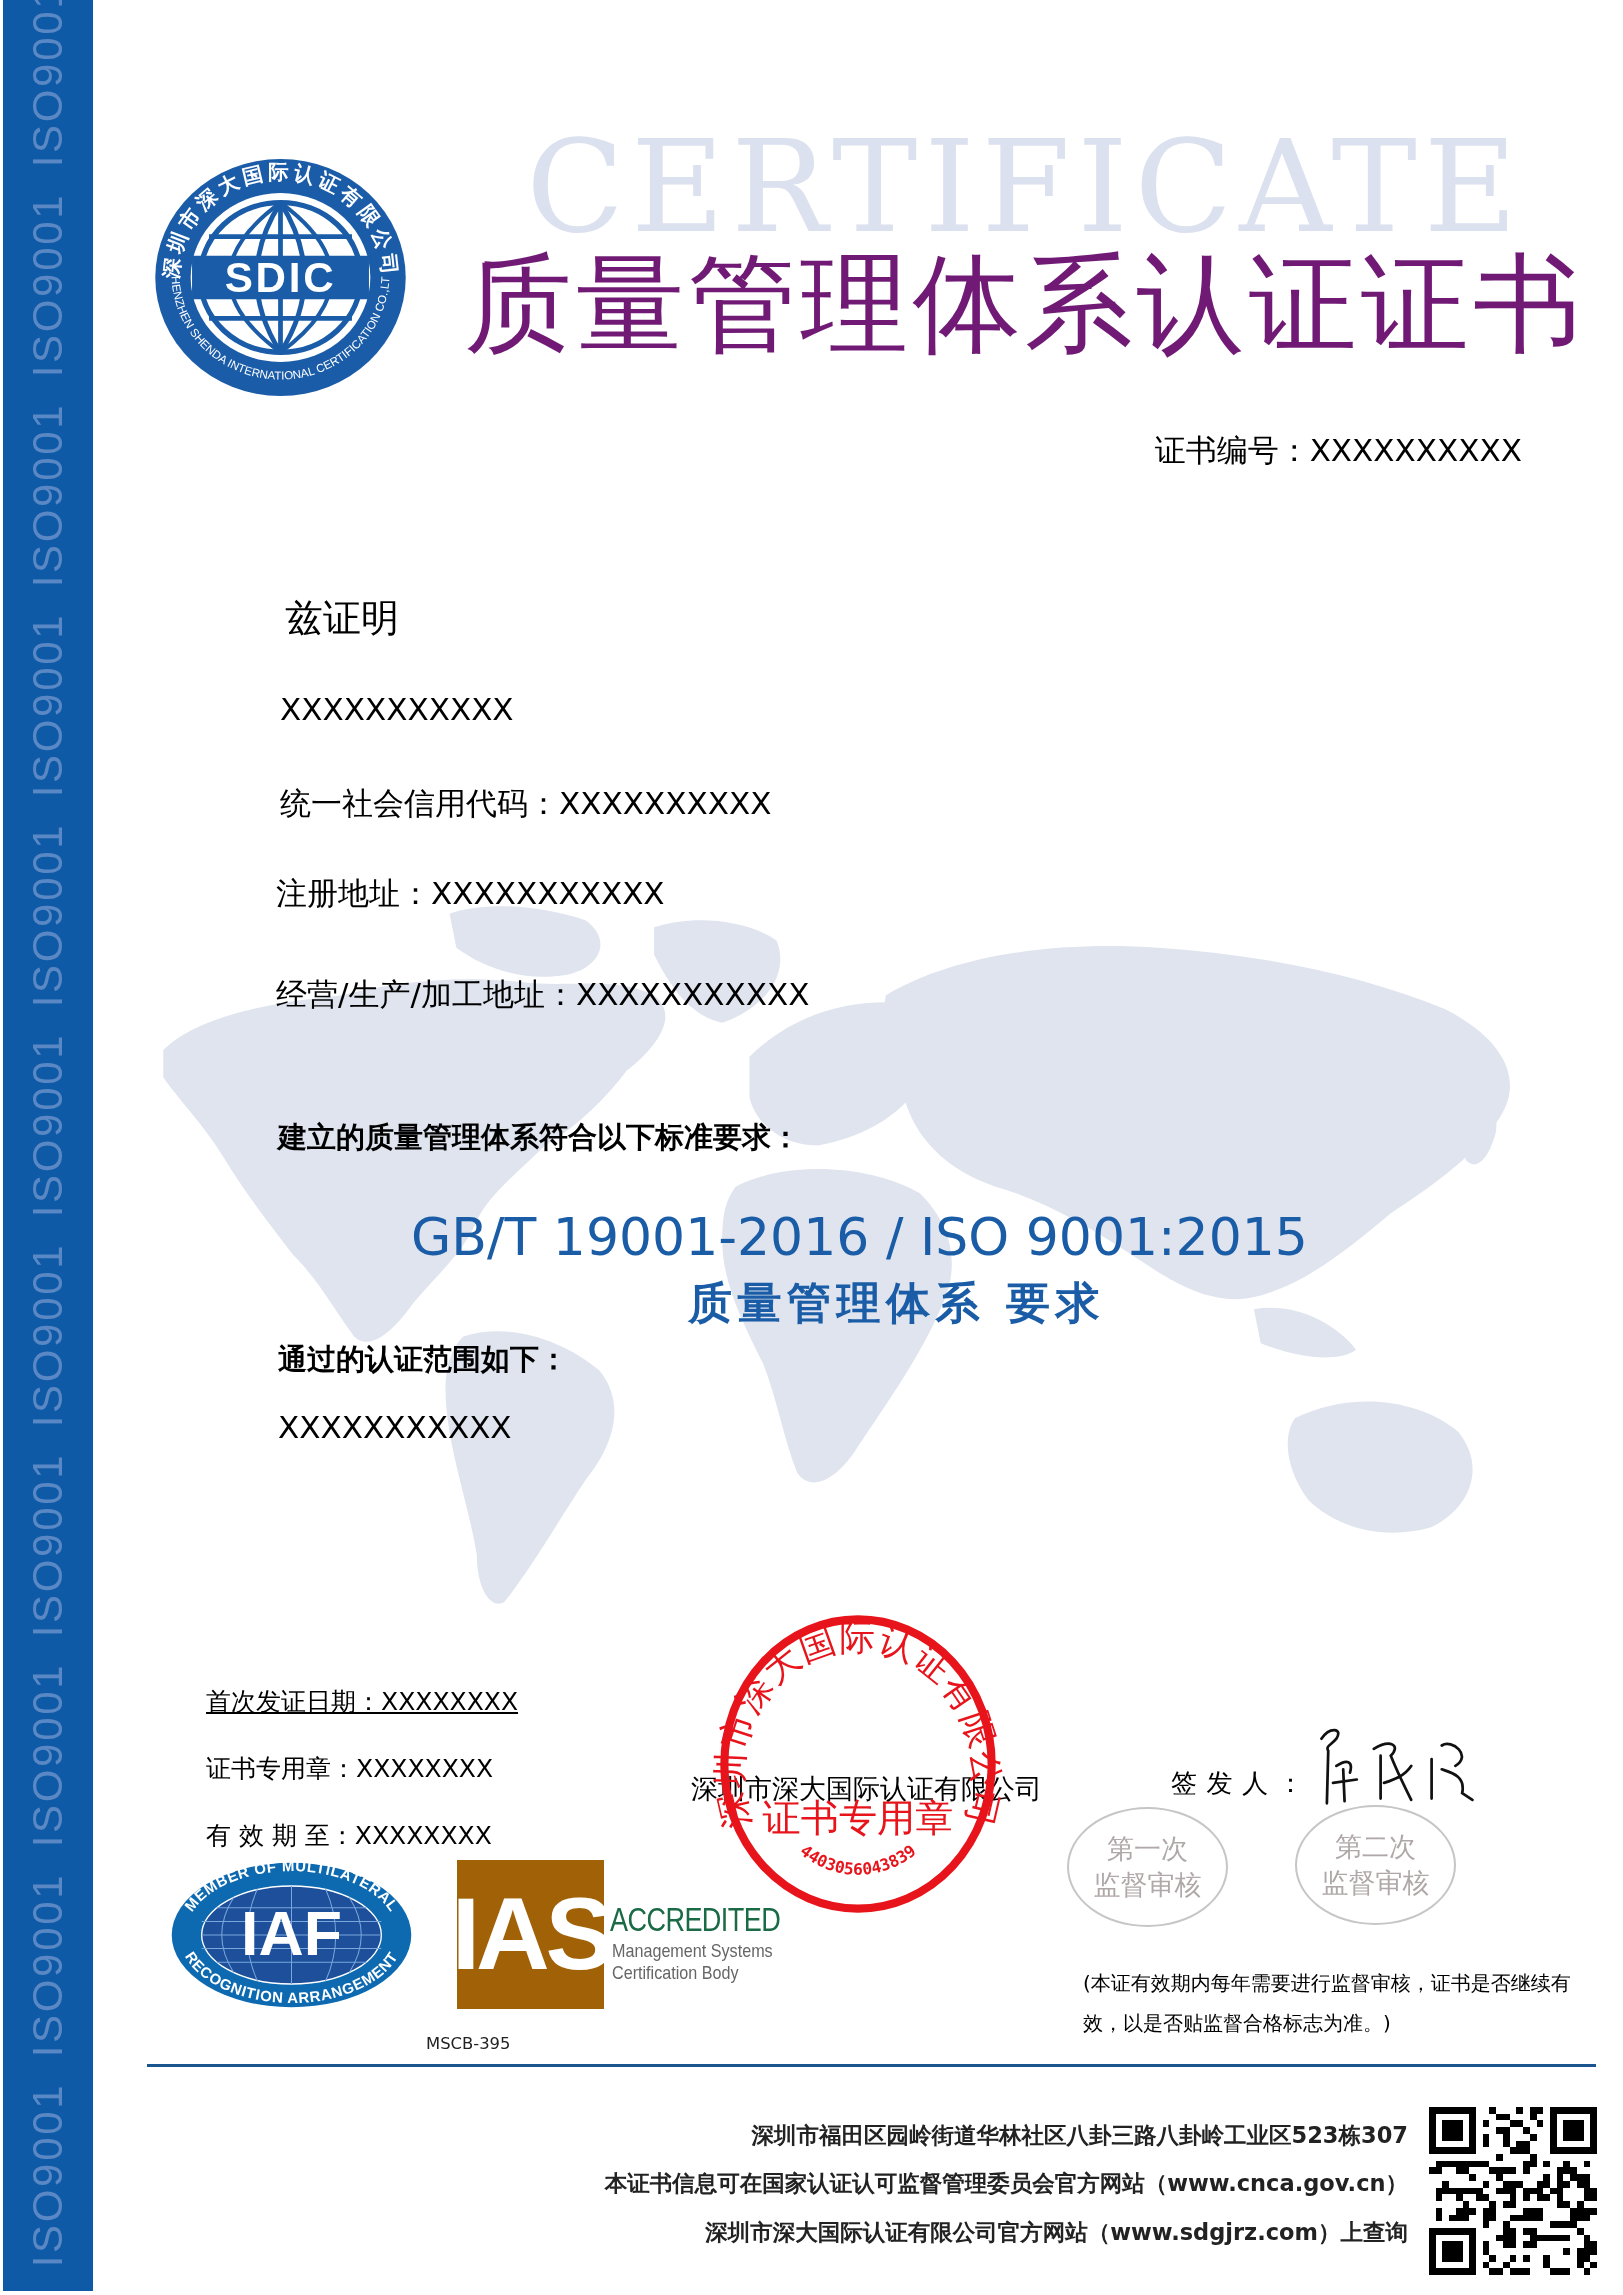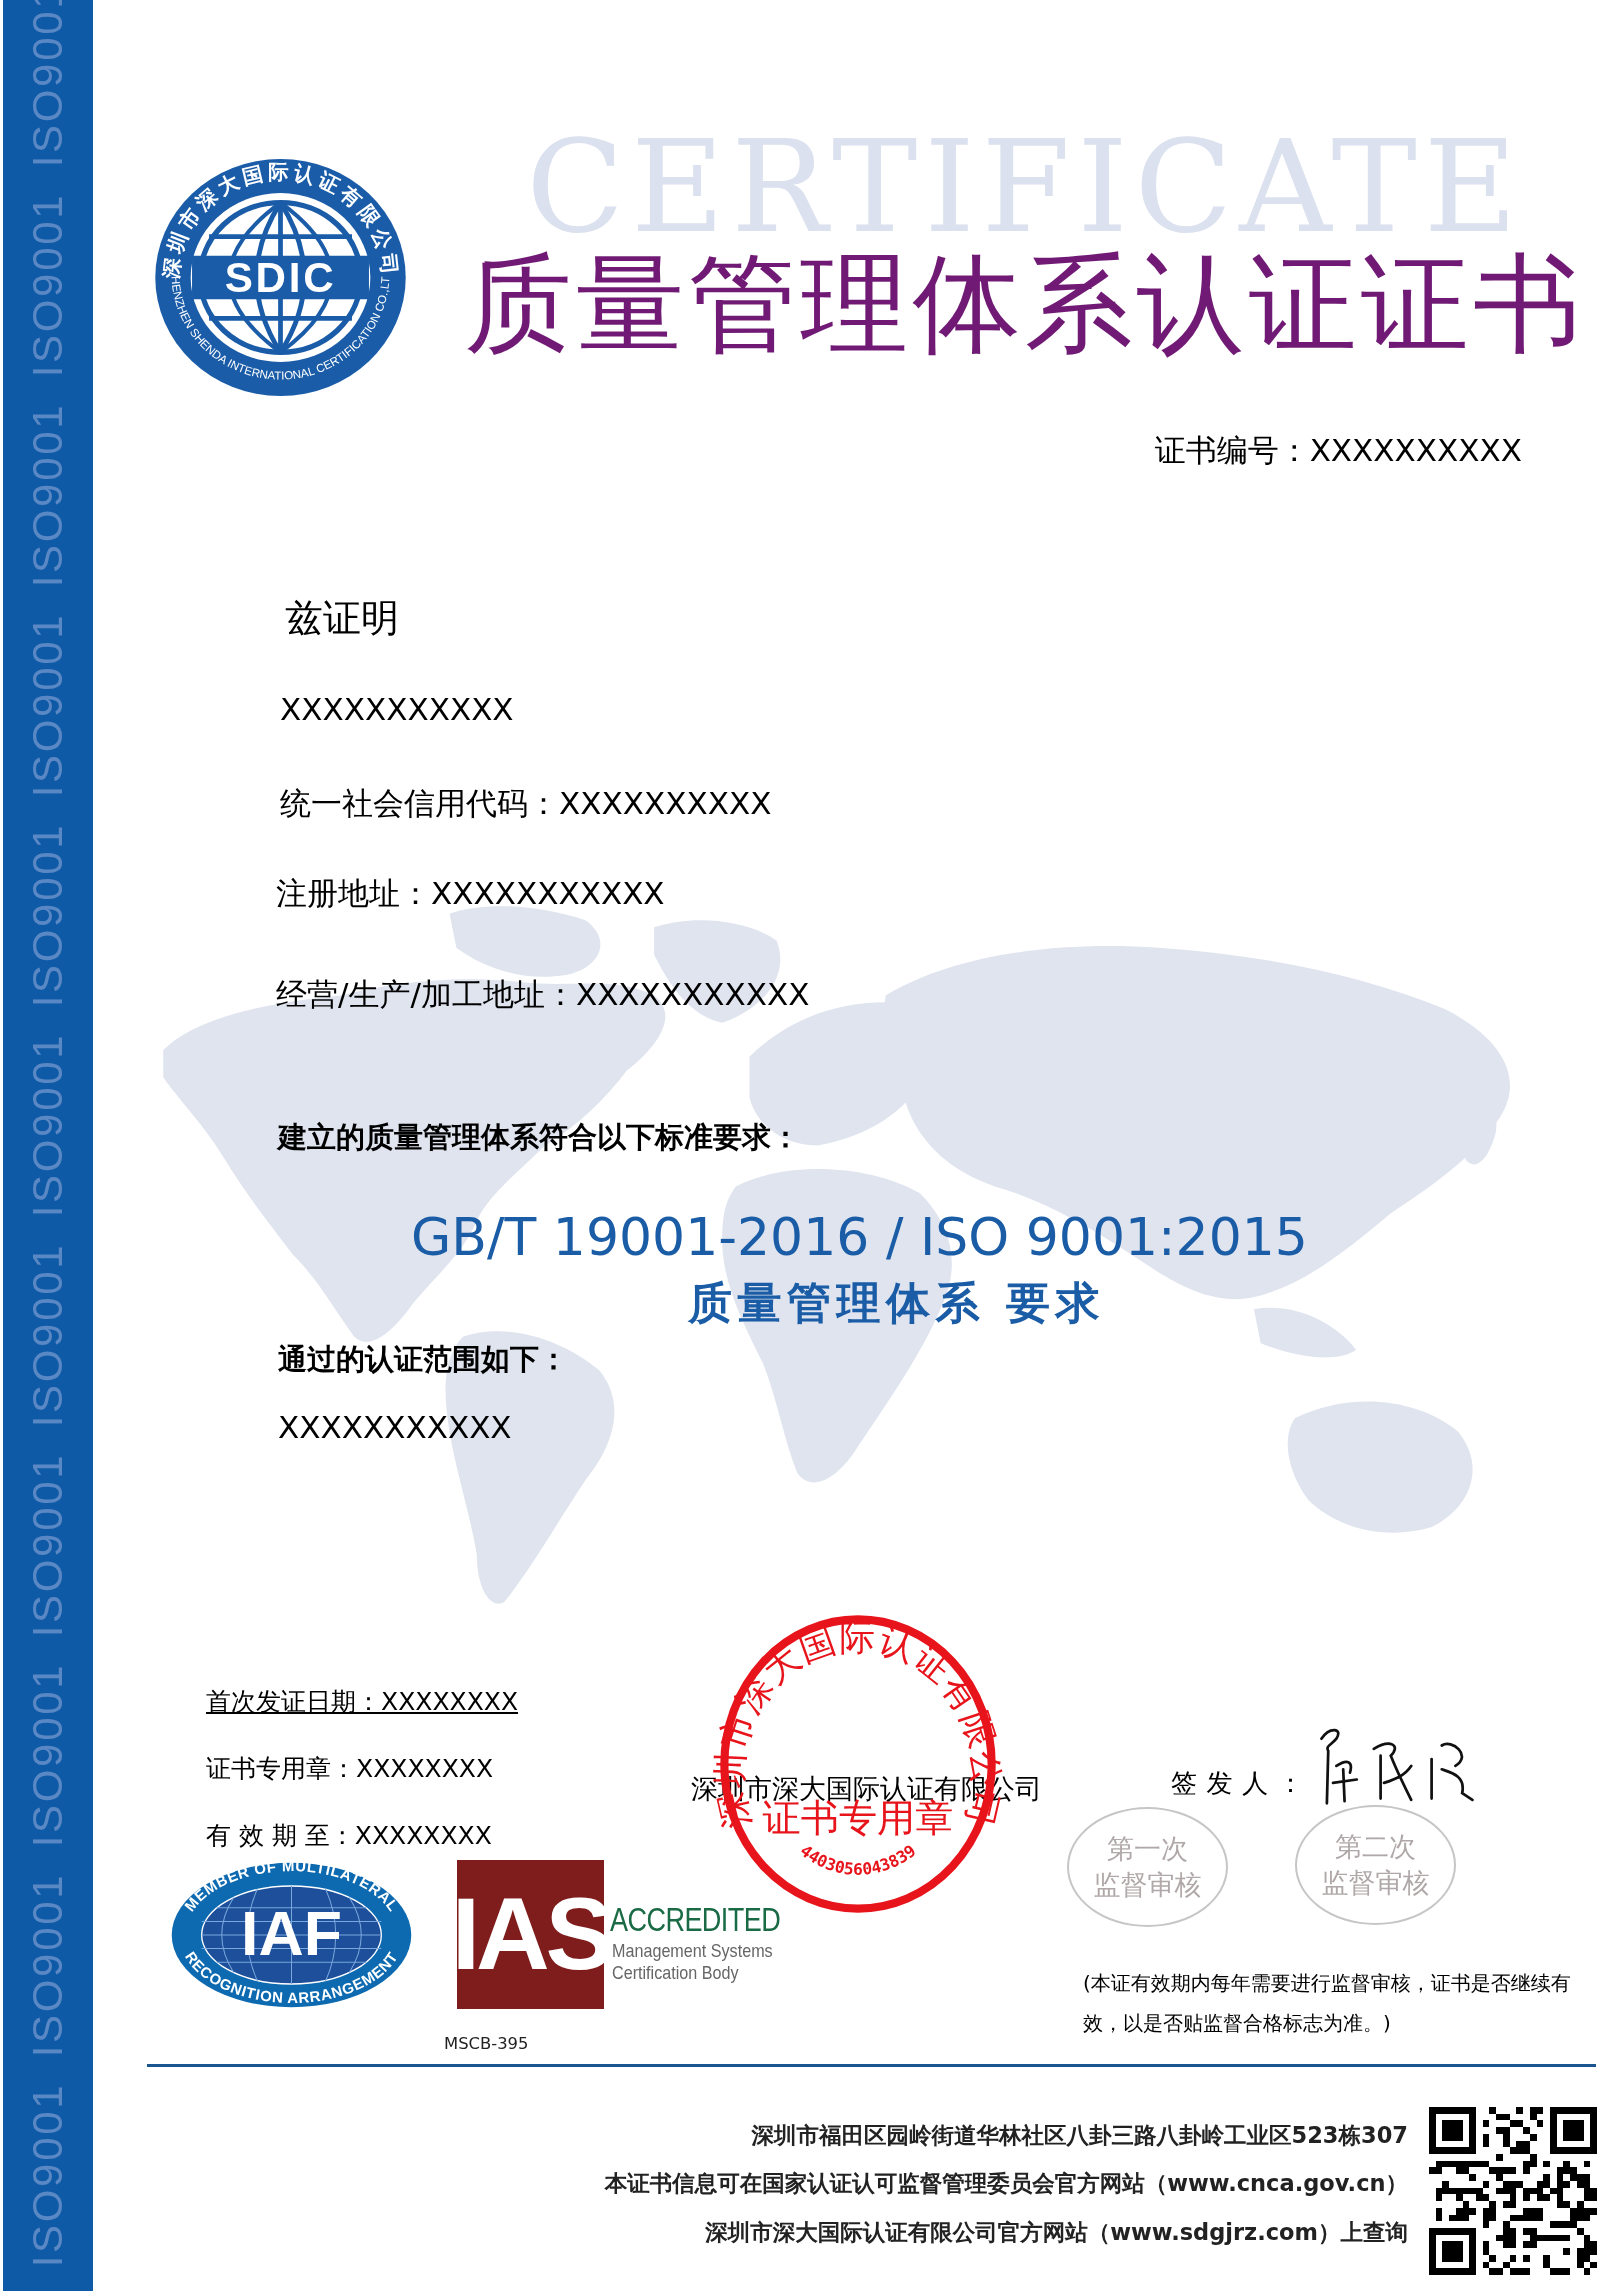--- a/index.html
+++ b/index.html
@@ -31,28 +31,28 @@
   .company { left:691px; top:1771px; font-size:27px; white-space:nowrap; }
   .signer-label { left:1171px; top:1766px; font-size:26px; letter-spacing:9.5px; white-space:nowrap; }
   .audit { width:157px; height:116px; border:2.7px solid #c6c6c6; border-radius:50%;
            color:#b0a8a8; font-family:"DejaVu Serif",serif; font-size:27px; text-align:center;
            display:flex; flex-direction:column; justify-content:center; line-height:1.35; }
   .note { left:1083px; top:1963px; width:491px; font-size:20px; line-height:2; }
   .divider { left:147px; top:2064px; width:1449px; height:2.7px; background:#1b5590; }
   .footer-line { right:215px; font-size:22.5px; font-weight:bold; color:#222; white-space:nowrap; }
   .qr { left:1429px; top:2107px; width:168px; height:168px; }
   .iaf { left:169px; top:1860px; width:245px; height:150px; }
-  .ias-box { left:457px; top:1860px; width:147px; height:149px; background:#7f1d1d;
+  .ias-box { left:457px; top:1860px; width:147px; height:149px; background:#a16207;
              color:#fff; font-family:"Liberation Sans",sans-serif; font-size:102px; font-weight:bold;
              display:flex; align-items:center; justify-content:center; letter-spacing:-4.1px; }
   .ias-acc { left:610px; top:1901px; font-family:"Liberation Sans",sans-serif; color:#1a6a45;
              font-size:33px; letter-spacing:-0.7px; white-space:nowrap; transform:scaleX(0.82); transform-origin:left; }
   .ias-sub { left:612px; font-family:"Liberation Sans",sans-serif; color:#666; font-size:19px;
              white-space:nowrap; transform:scaleX(0.85); transform-origin:left; }
-  .mscb { left:444px; top:2034px; font-size:16.4px; color:#222; }
+  .mscb { left:426px; top:2034px; font-size:16.4px; color:#222; }
   .stamp { left:708px; top:1614px; width:300px; height:300px; }
   .signature { left:1316px; top:1718px; width:170px; height:89px; }
   .logo { left:151px; top:155px; width:259px; height:245px; }
 </style>
 </head>
 <body>
 
 <div class="abs strip" id="strip">
     <div class="strip-text" style="top: 75px; transform: translate(-50%, -50%) rotate(-90deg);">ISO9001</div>
     <div class="strip-text" style="top: 285px; transform: translate(-50%, -50%) rotate(-90deg);">ISO9001</div>

